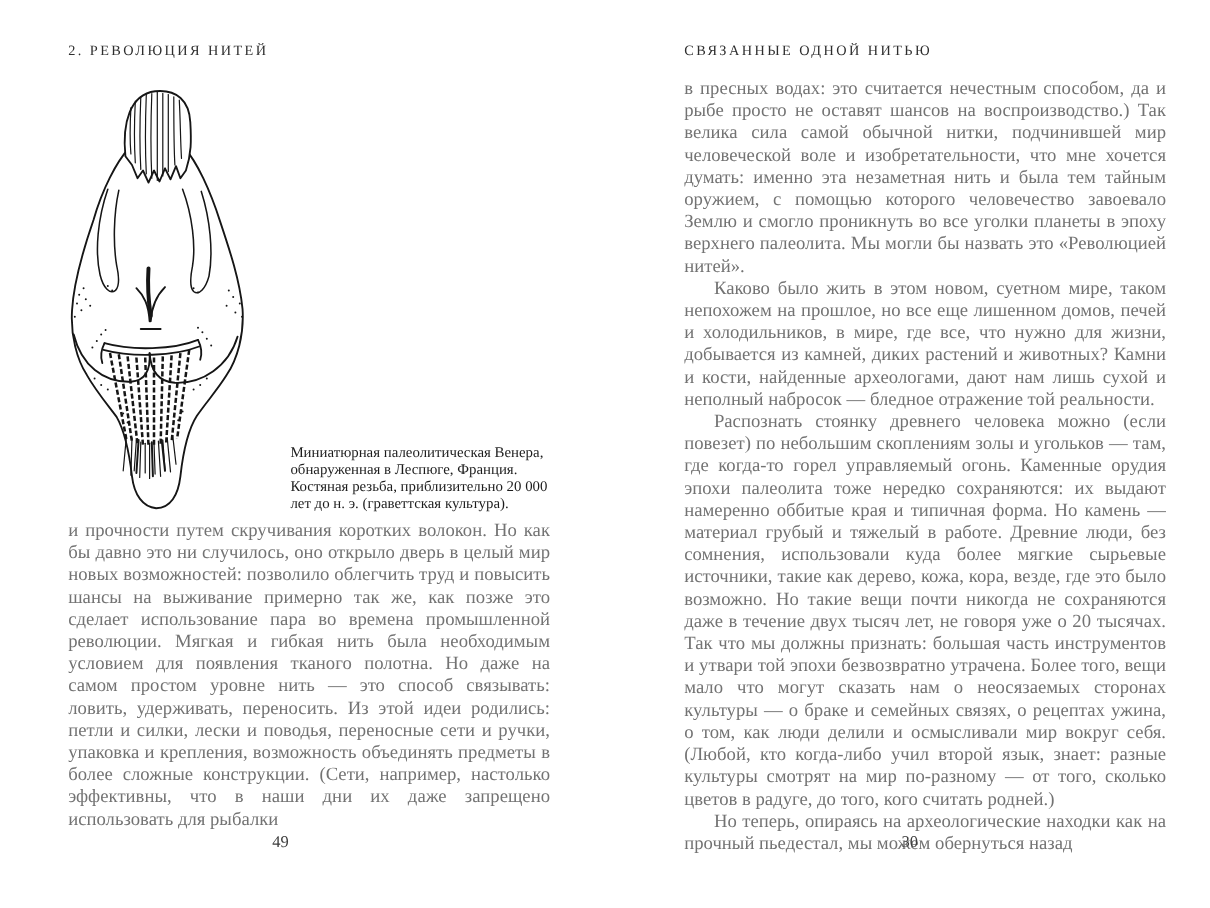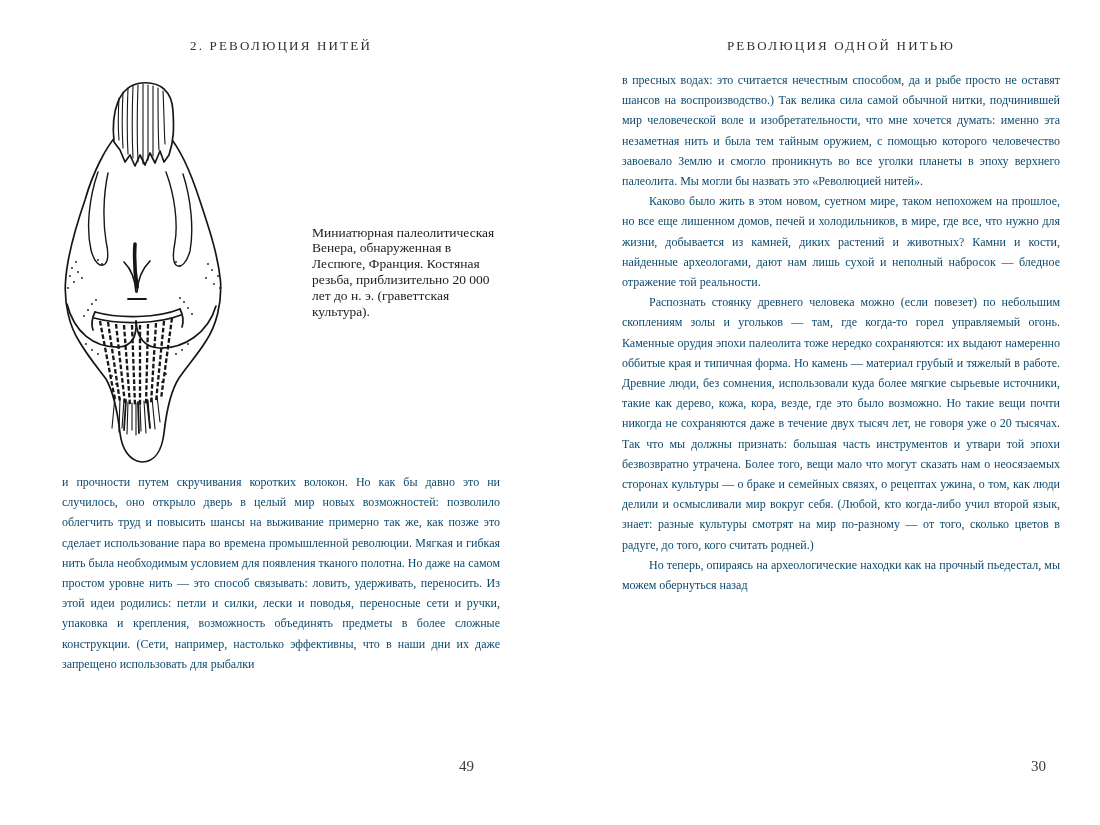--- a/index.html
+++ b/index.html
@@ -21,63 +21,62 @@
   .page {
     width: 438px;
     position: relative;
     overflow: hidden;
     height: 787px;
   }
   .running-head {
     font-size: 13px;
     line-height: 16px;
     letter-spacing: 2.2px;
-    text-align: center;
+    text-align: left;
     color: #2e2e2e;
     white-space: nowrap;
   }
   .figure-row {
     margin-top: 24px;
     height: 394px;
     display: flex;
-    align-items: center;
-    gap: 48px;
+    align-items: flex-end;
   }
   .figure {
     width: 180px;
     height: 394px;
     flex: 0 0 auto;
   }
   .caption {
     width: 234px;
     margin: 0 0 6px 22px;
     font-size: 13.5px;
     line-height: 15.8px;
     text-align: left;
     color: #1c1c1c;
     hyphens: auto;
     -webkit-hyphens: auto;
   }
   .body-text {
-    font-size: 12px;
+    font-size: 17px;
     line-height: 20.2px;
     text-align: justify;
     hyphens: auto;
     -webkit-hyphens: auto;
-    color: #0c4a6e;
+    color: #737373;
   }
   .page-left .body-text { }
   .page-right .body-text { margin-top: 16px; }
   .body-text p { margin: 0; text-indent: 27px; }
   .body-text p:first-child { text-indent: 0; }
   .folio {
     position: absolute;
     top: 720px;
     width: 100%;
-    text-align: right;
+    text-align: center;
     font-size: 15px;
     color: #3c3c3c;
   }
   .page-left .folio { transform: translateX(-26px); }
   .page-right .folio { transform: translateX(-14px); }
 </style>
 </head>
 <body>
 
 <div class="spread">
@@ -202,21 +201,21 @@
     </div>
 
     <div class="body-text">
       <p>и прочности путем скручивания коротких волокон. Но как бы давно это ни случилось, оно открыло дверь в целый мир новых возможностей: позволило облегчить труд и повысить шансы на выживание примерно так же, как позже это сделает использование пара во времена промышленной революции. Мягкая и гибкая нить была необходимым условием для появления тканого полотна. Но даже на самом простом уровне нить — это способ связывать: ловить, удерживать, переносить. Из этой идеи родились: петли и силки, лески и поводья, переносные сети и ручки, упаковка и крепления, возможность объединять предметы в более сложные конструкции. (Сети, например, настолько эффективны, что в наши дни их даже запрещено использовать для рыбалки</p>
     </div>
 
     <div class="folio">49</div>
   </section>
 
   <section class="page page-right">
-    <header class="running-head">РЕВОЛЮЦИЯ ОДНОЙ НИТЬЮ</header>
+    <header class="running-head">СВЯЗАННЫЕ ОДНОЙ НИТЬЮ</header>
 
     <div class="body-text">
       <p>в пресных водах: это считается нечестным способом, да и рыбе просто не оставят шансов на воспроизводство.) Так велика сила самой обычной нитки, подчинившей мир человеческой воле и изобретательности, что мне хочется думать: именно эта незаметная нить и была тем тайным оружием, с помощью которого человечество завоевало Землю и смогло проникнуть во все уголки планеты в эпоху верхнего палеолита. Мы могли бы назвать это «Революцией нитей».</p>
       <p>Каково было жить в этом новом, суетном мире, таком непохожем на прошлое, но все еще лишенном домов, печей и холодильников, в мире, где все, что нужно для жизни, добывается из камней, диких растений и животных? Камни и кости, найденные археологами, дают нам лишь сухой и неполный набросок — бледное отражение той реальности.</p>
       <p>Распознать стоянку древнего человека можно (если повезет) по небольшим скоплениям золы и угольков — там, где когда-то горел управляемый огонь. Каменные орудия эпохи палеолита тоже нередко сохраняются: их выдают намеренно оббитые края и типичная форма. Но камень — материал грубый и тяжелый в работе. Древние люди, без сомнения, использовали куда более мягкие сырьевые источники, такие как дерево, кожа, кора, везде, где это было возможно. Но такие вещи почти никогда не сохраняются даже в течение двух тысяч лет, не говоря уже о 20&nbsp;тысячах. Так что мы должны признать: большая часть инструментов и утвари той эпохи безвозвратно утрачена. Более того, вещи мало что могут сказать нам о неосязаемых сторонах культуры — о браке и семейных связях, о рецептах ужина, о том, как люди делили и осмысливали мир вокруг себя. (Любой, кто когда-либо учил второй язык, знает: разные культуры смотрят на мир по-разному — от того, сколько цветов в радуге, до того, кого считать родней.)</p>
       <p>Но теперь, опираясь на археологические находки как на прочный пьедестал, мы можем обернуться назад</p>
     </div>
 
     <div class="folio">30</div>
   </section>

